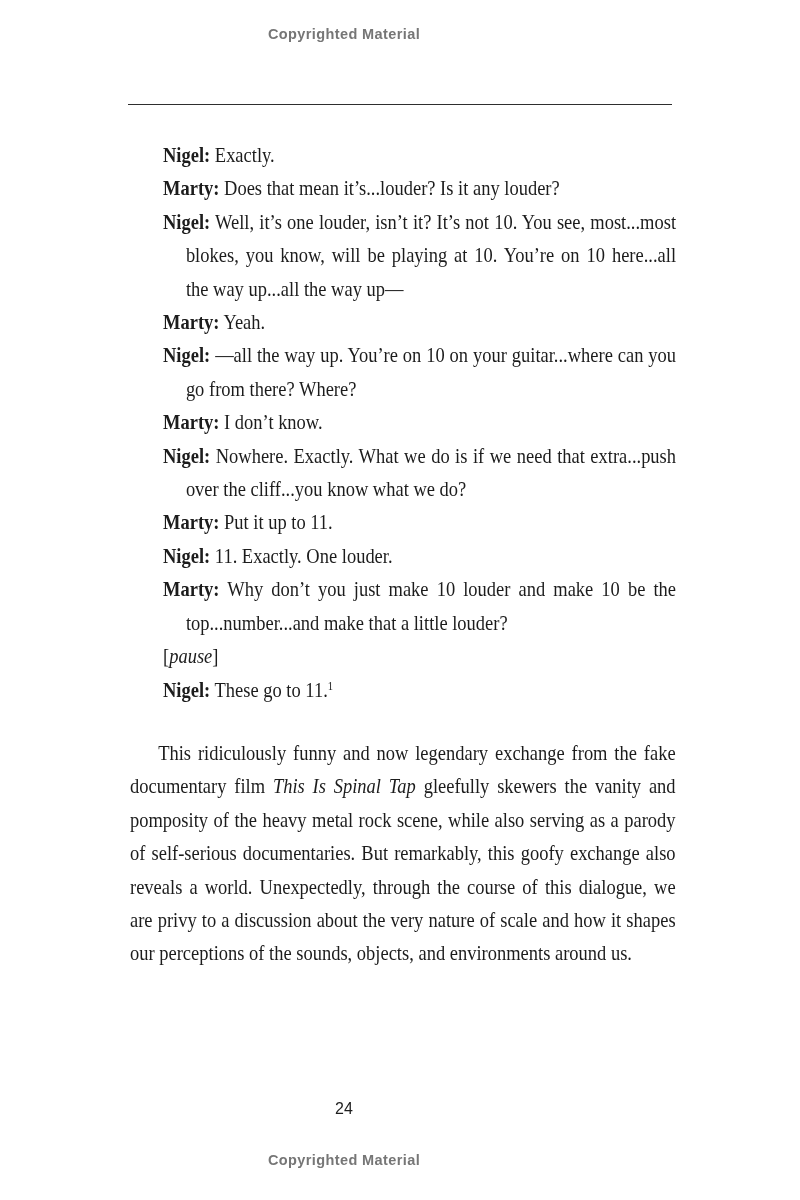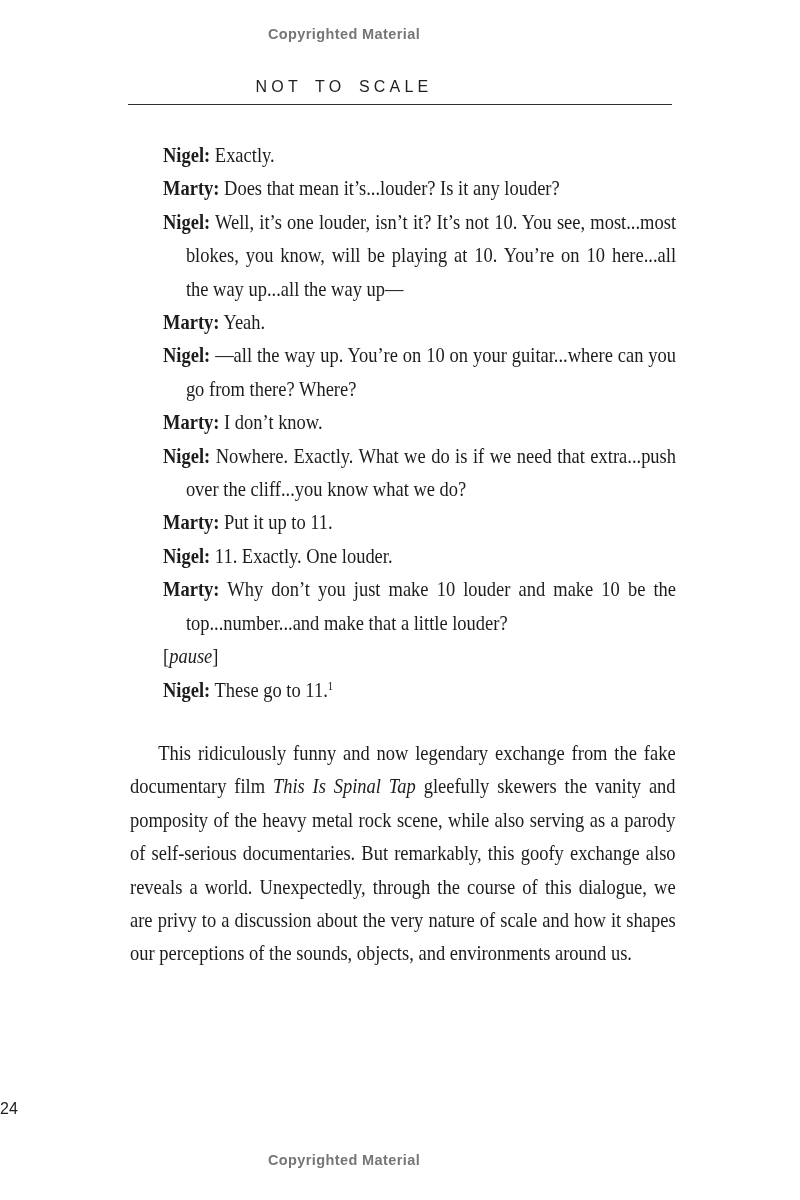--- a/index.html
+++ b/index.html
@@ -85,33 +85,33 @@
     left: 130px;
     width: 620px;
     margin: 0;
     text-indent: 32px;
   }
   .folio {
     position: absolute;
     top: 1100px;
     left: 0;
     width: 100%;
+    text-align: center;
     font-family: "Liberation Sans", sans-serif;
     font-size: 16px;
     color: #1d1d1d;
   }
 </style>
 </head>
 <body>
 
 <div class="page">
 
   <div class="notice notice-top">Copyrighted Material</div>
 
-  <div class="running-head">NOT TO SCALE</div>
 
   <hr class="head-rule">
 
   <div class="dialogue serif-text" id="dialogue">
       <p><b>Nigel:</b> <span>Exactly.</span></p>
       <p><b>Marty:</b> <span>Does that mean it’s...louder? Is it any louder?</span></p>
       <p><b>Nigel:</b> <span>Well, it’s one louder, isn’t it? It’s not 10. You see, most...most blokes, you know, will be playing at 10. You’re on 10 here...all the way up...all the way up—</span></p>
       <p><b>Marty:</b> <span>Yeah.</span></p>
       <p><b>Nigel:</b> <span>—all the way up. You’re on 10 on your guitar...where can you go from there? Where?</span></p>
       <p><b>Marty:</b> <span>I don’t know.</span></p>

